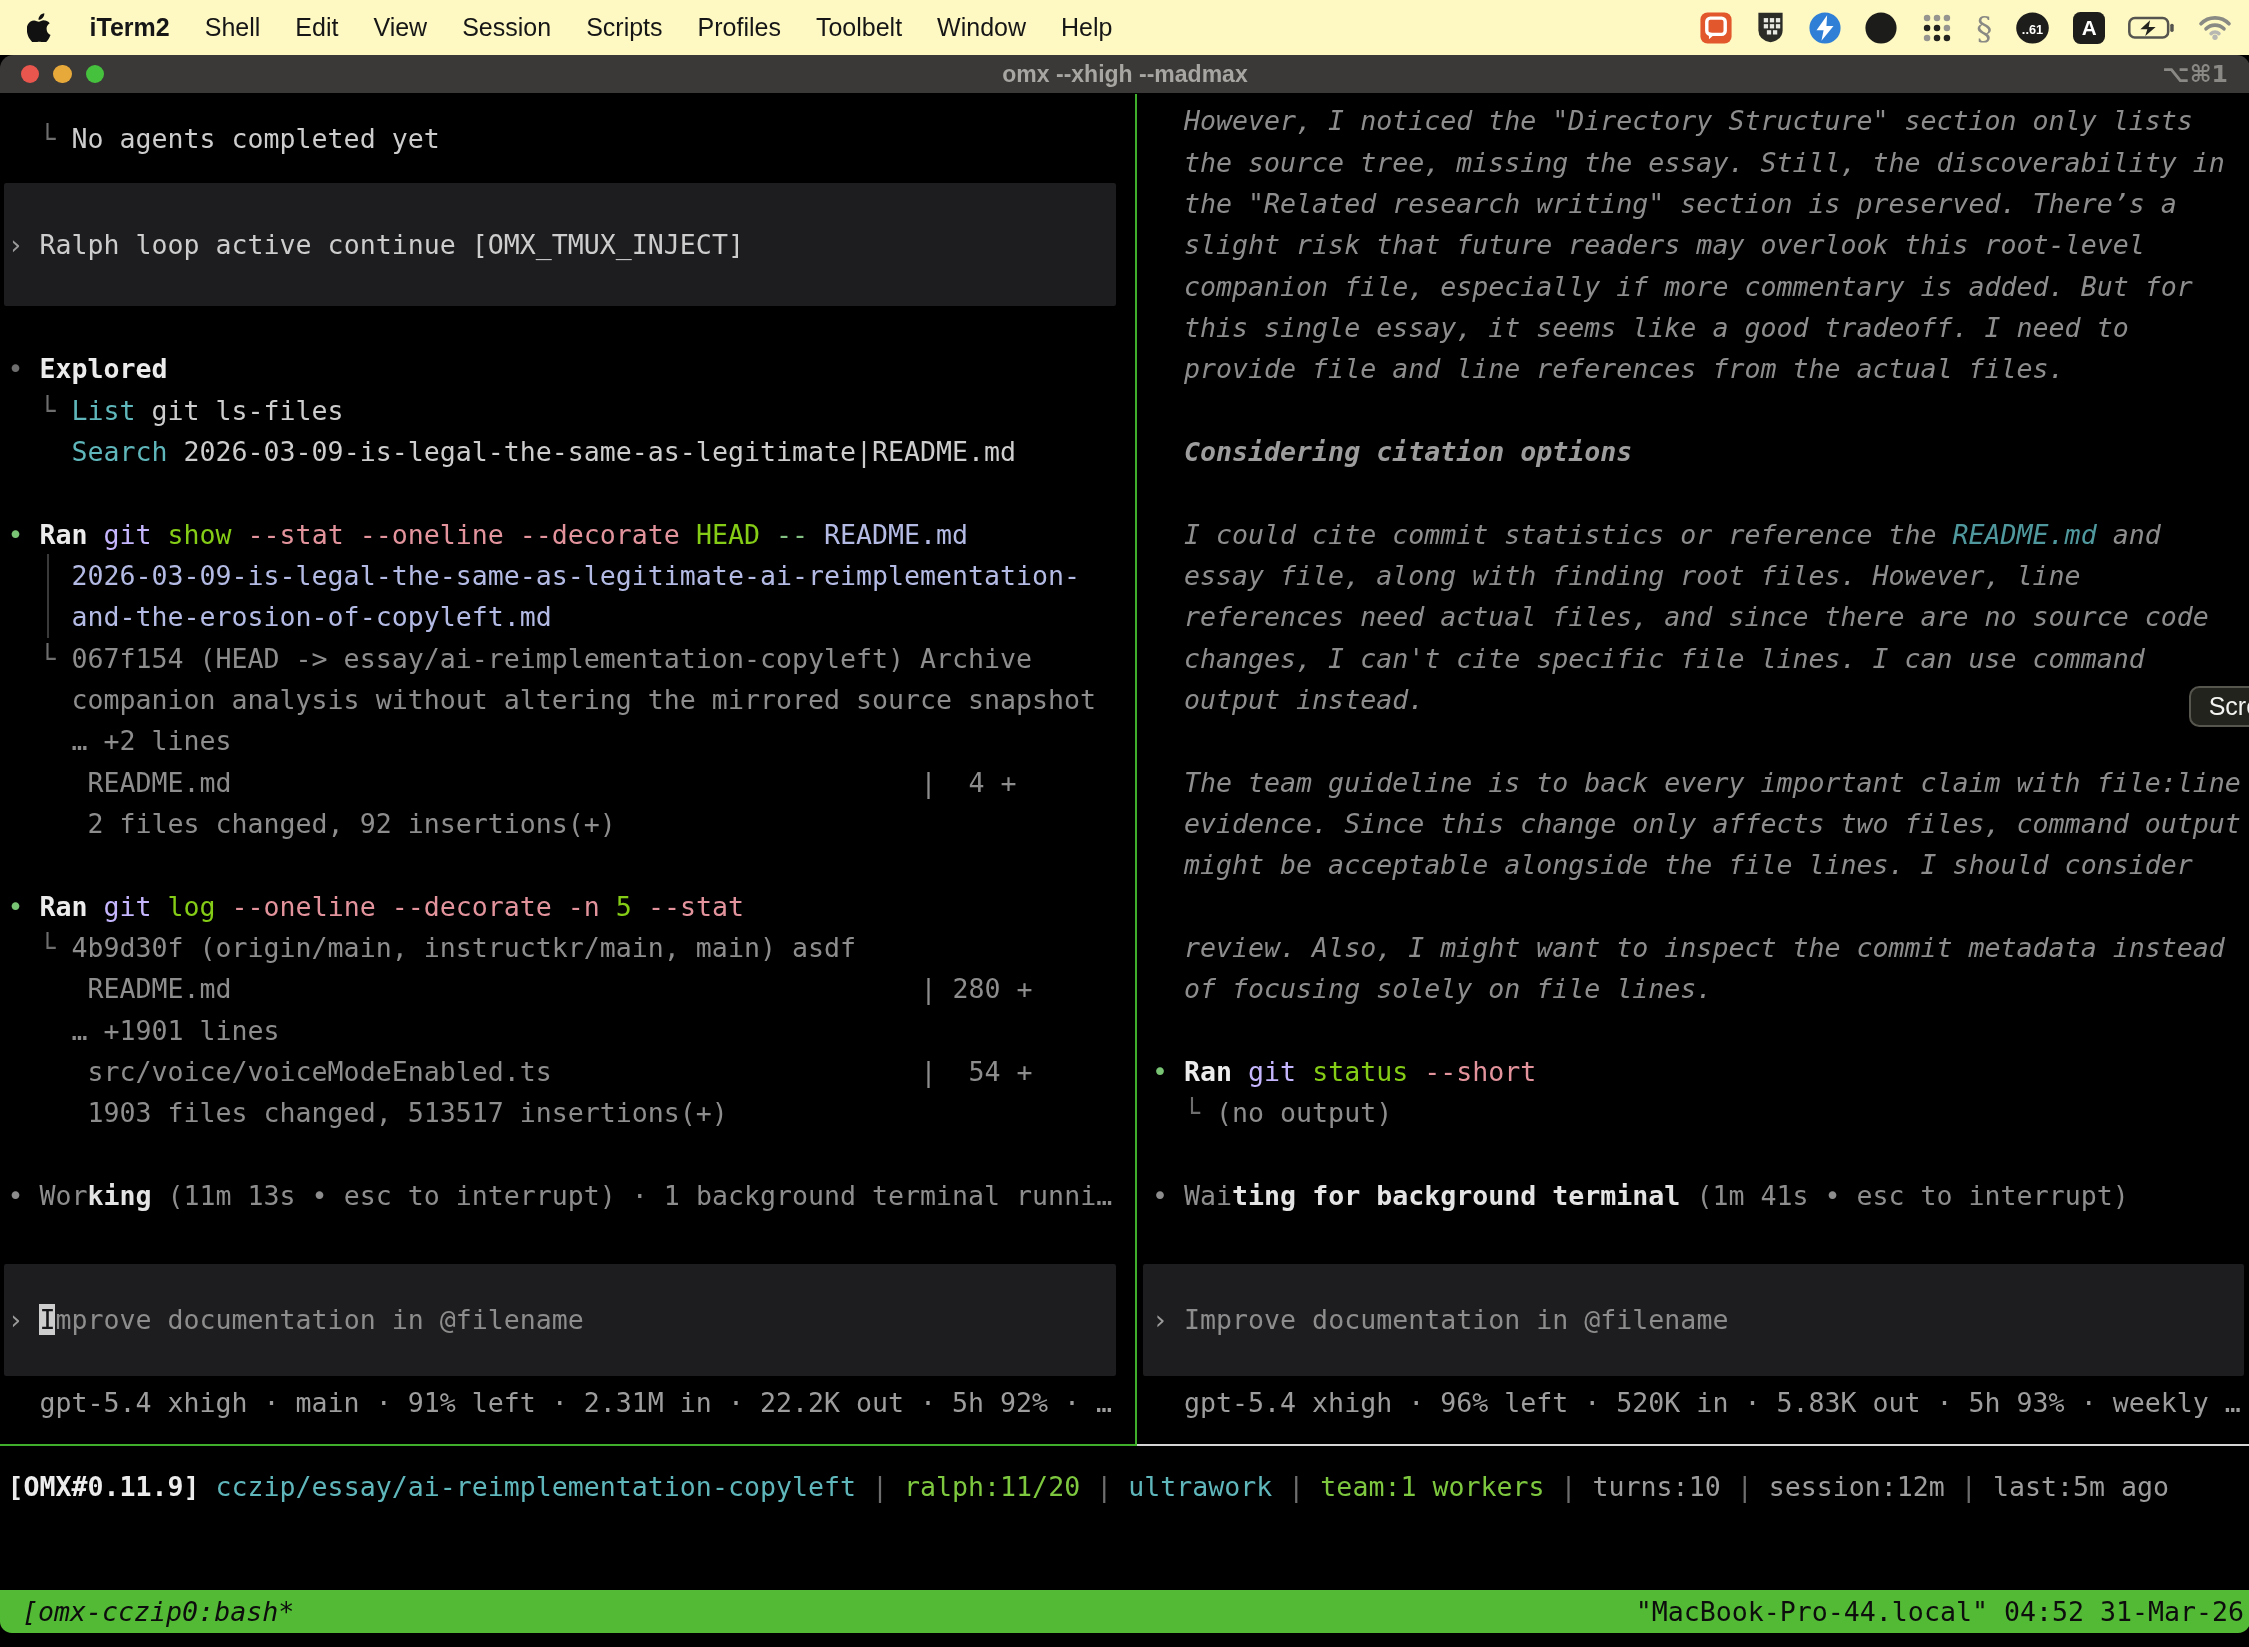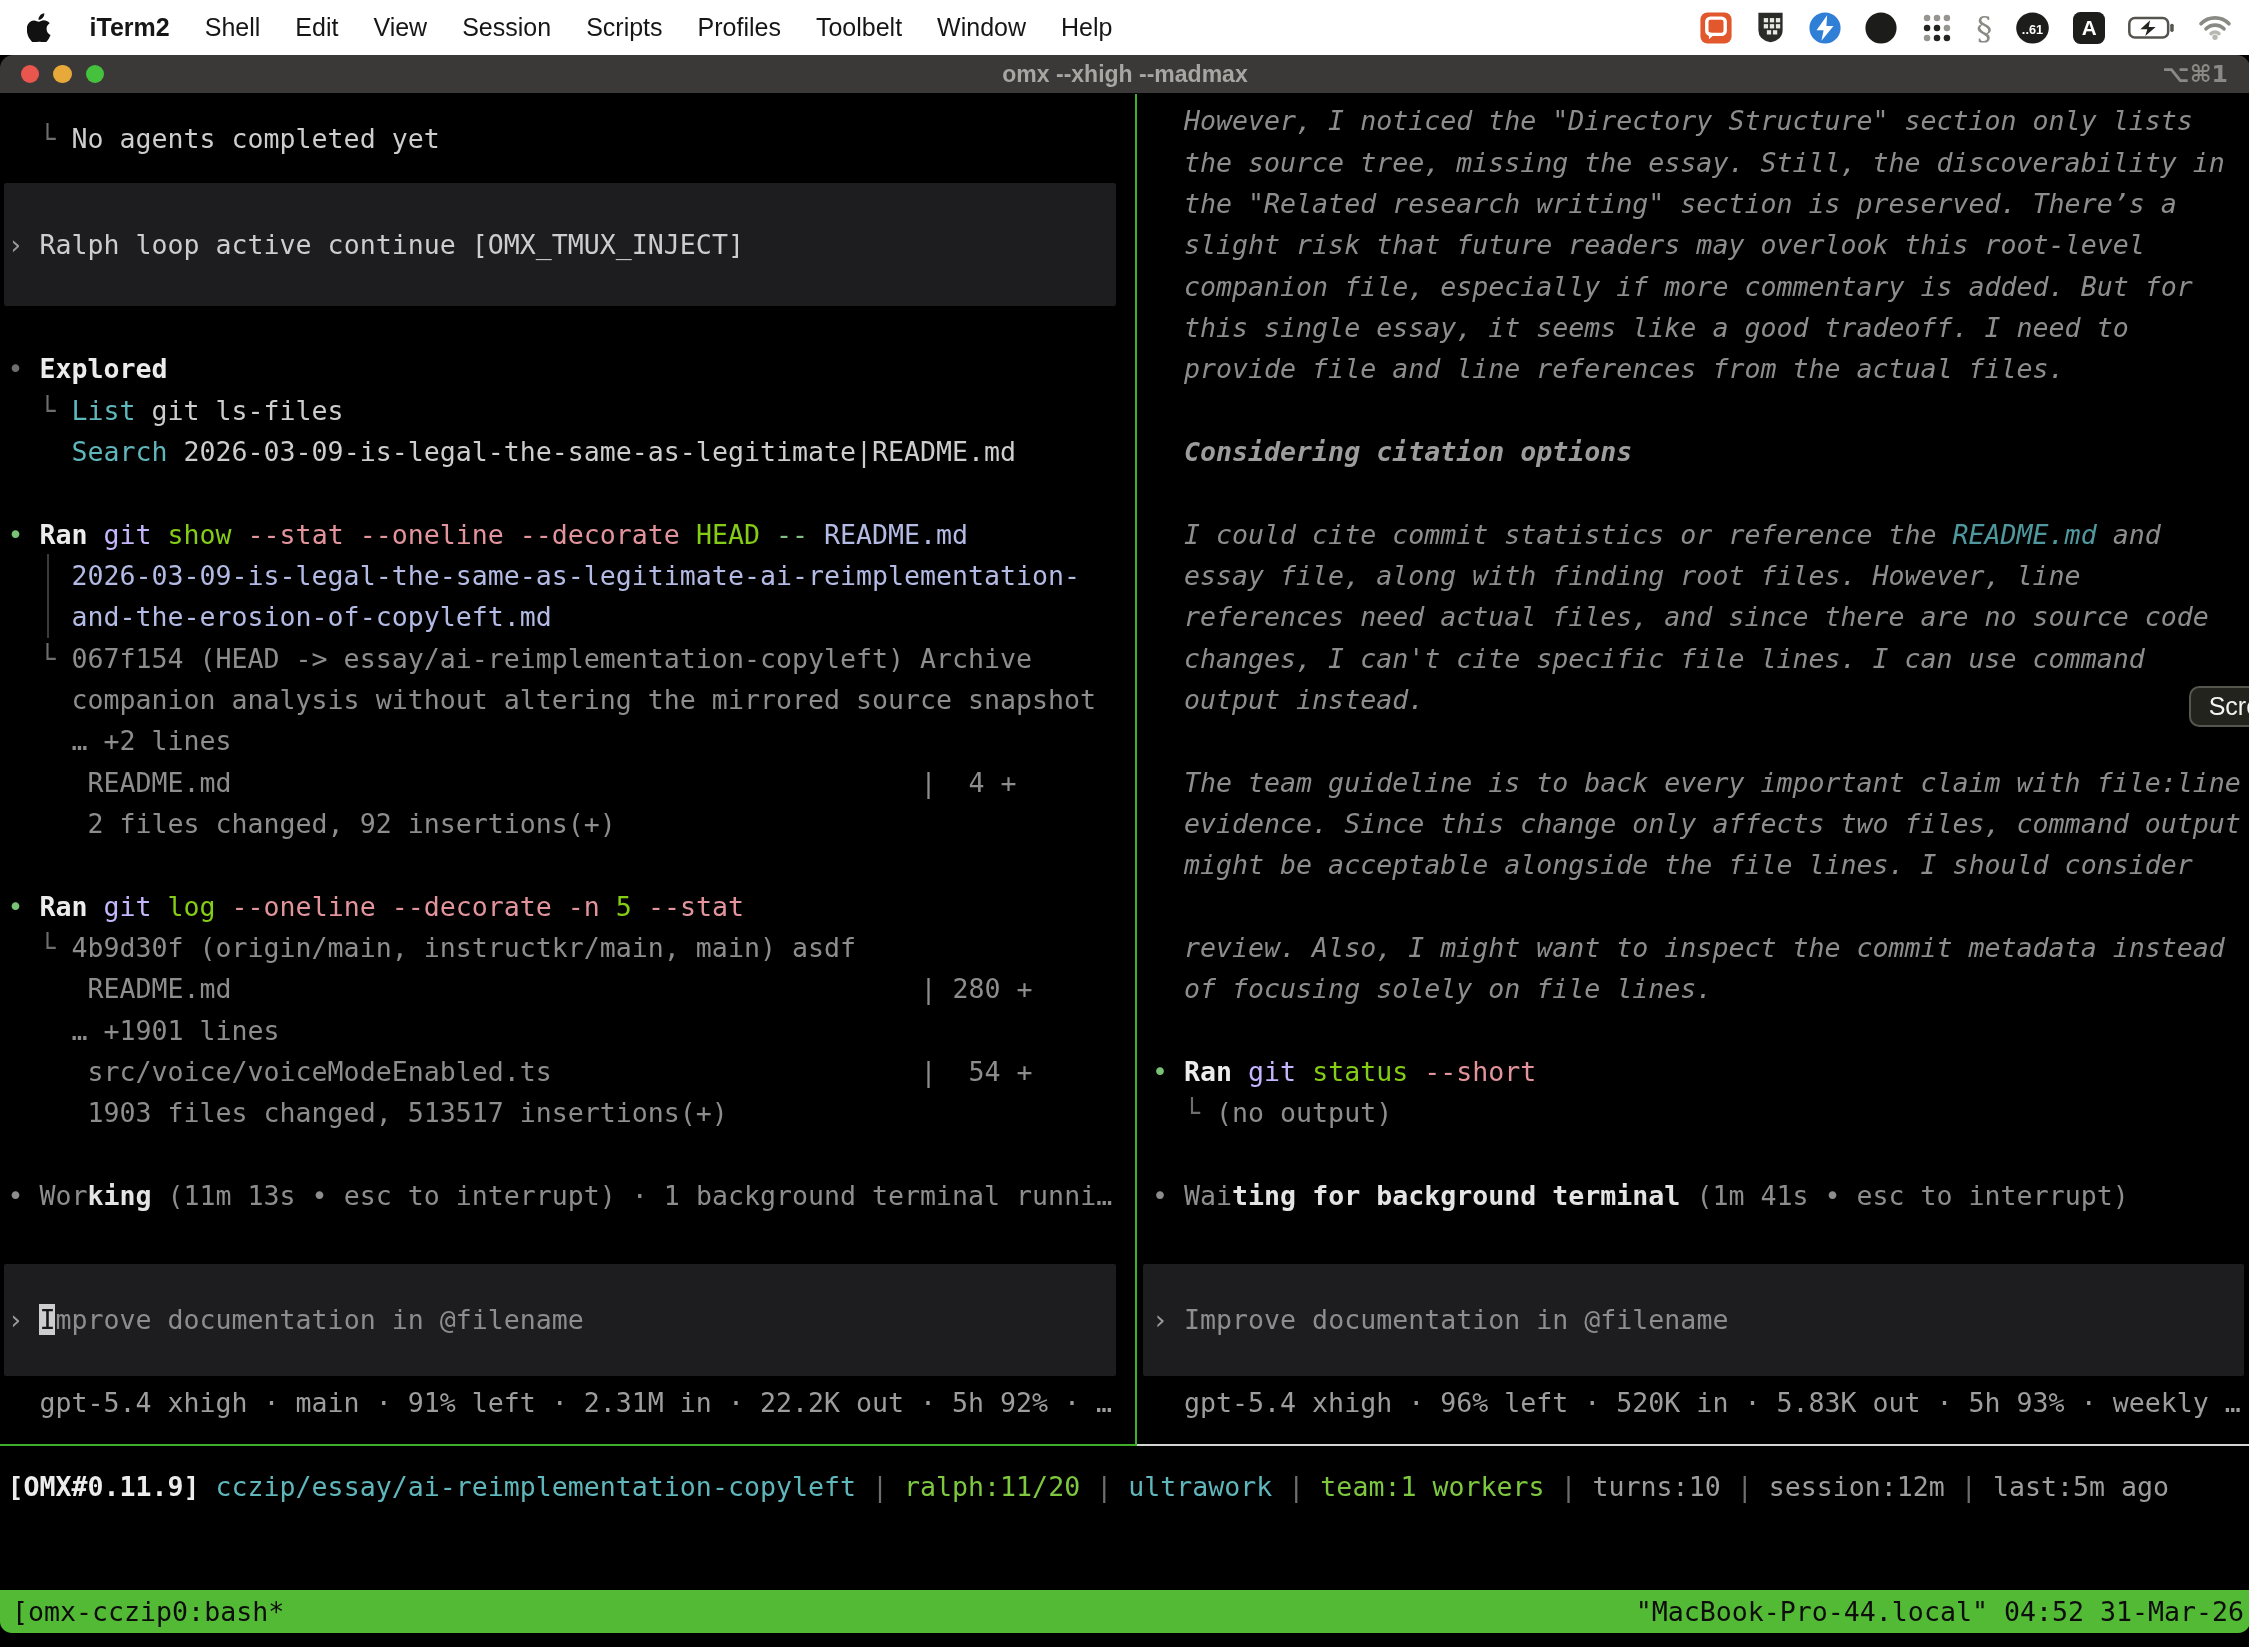--- a/index.html
+++ b/index.html
@@ -5,21 +5,21 @@
   * { box-sizing: border-box; }
   html,body { margin:0; padding:0; }
   body {
     width:2250px; height:1648px; position:relative; overflow:hidden;
     background:#000; font-family:"DejaVu Sans Mono", monospace;
   }
 
   
   .menubar {
     position:absolute; top:0; left:0; width:2250px; height:55px;
-    background:#ffffff; display:flex; align-items:center;
+    background:#fef9c3; display:flex; align-items:center;
     font-family:"Liberation Sans", sans-serif; font-size:25px; color:#161616;
   }
   .menu-items { display:flex; gap:35px; margin-left:26.6px; align-items:center; }
   .menu-item.app { font-weight:700; }
   .apple { width:25px; height:29.5px; display:inline-flex; margin-right:3px; }
   .menu-status { margin-left:auto; display:flex; gap:22px; align-items:center; margin-right:17.7px; }
   .mi { display:inline-flex; align-items:center; justify-content:center; }
 
   .chat-ic { width:34px; height:34px; }
   .shield-ic { width:31px; height:35px; }
@@ -82,21 +82,21 @@
     display:flex; align-items:center; padding:0 0 0 17.7px; white-space:nowrap; overflow:hidden;
   }
 
   
   .tmuxbar {
     position:absolute; top:1590px; left:0; width:2250px; height:43px;
     background:#53ba35; border-radius:0 0 11.8px 11.8px;
     display:flex; align-items:center; justify-content:space-between;
     font-size:26.6px; color:#0d0d0d;
   }
-  .tmux-left { margin-left:12px; white-space:pre; }
+  .tmux-left { margin-left:22px; white-space:pre;font-style:italic; }
   .tmux-right { margin-right:5.9px; white-space:pre; }
 </style>
 </head>
 <body>
 
 <div class="menubar">
   <div class="menu-items" id="menu-items">
       <span class="apple">
         <svg viewBox="0 0 26 32" width="25" height="29.5">
           <path fill="#111" d="M20.7 17.1c0-4 3.3-5.9 3.4-6-1.9-2.7-4.8-3.1-5.8-3.1-2.5-.3-4.8 1.5-6 1.5-1.2 0-3.2-1.4-5.2-1.4-2.7 0-5.2 1.6-6.6 4-2.8 4.9-.7 12.2 2 16.2 1.3 2 2.9 4.2 5 4.1 2-.1 2.8-1.3 5.2-1.3 2.4 0 3.1 1.3 5.2 1.3 2.2 0 3.5-2 4.8-4 1.5-2.3 2.1-4.5 2.2-4.6-.1 0-4.2-1.6-4.2-6.7z"></path>

